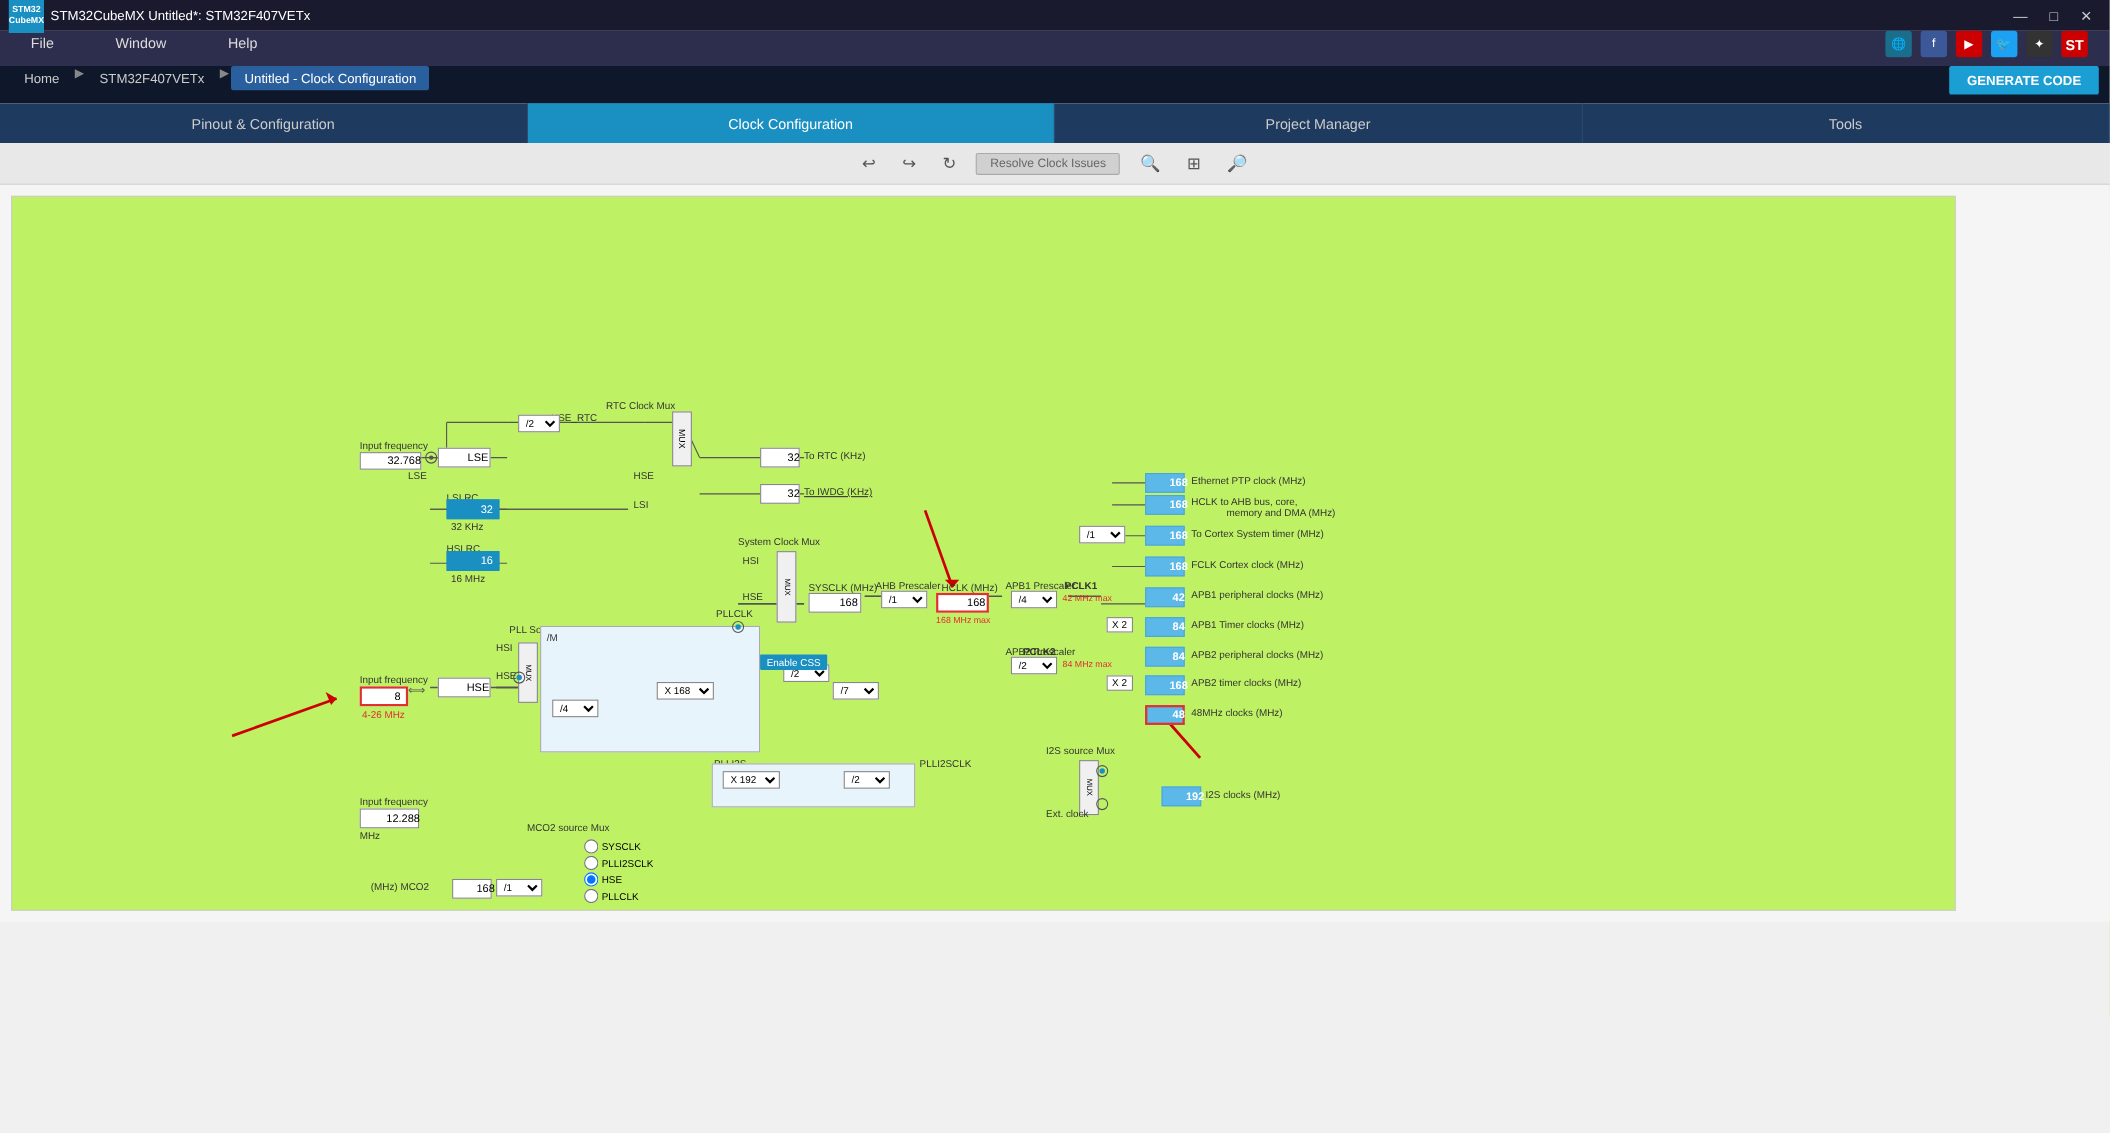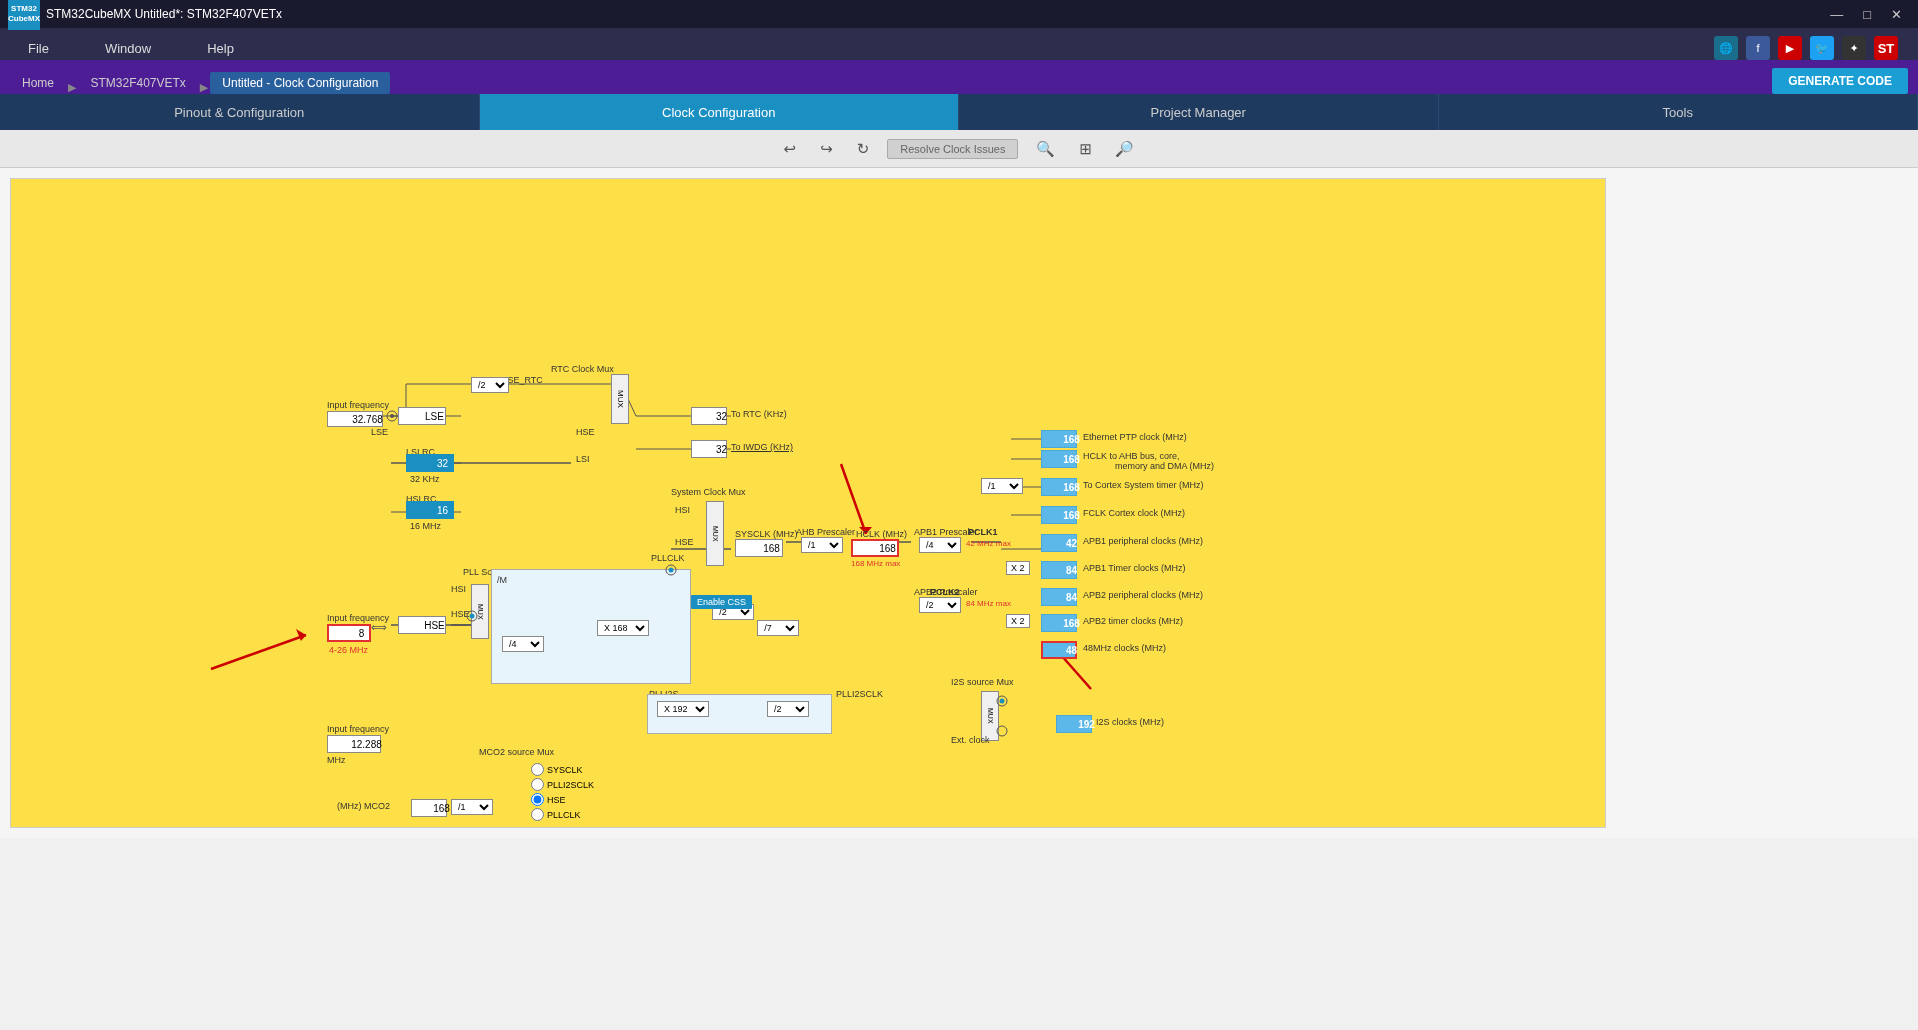--- a/index.html
+++ b/index.html
@@ -18,34 +18,34 @@
     }
     #titlebar-left { display: flex; align-items: center; gap: 6px; }
     #titlebar-controls { display: flex; gap: 4px; }
     #titlebar-controls span { cursor: pointer; padding: 2px 8px; font-size: 13px; color: #ccc; }
 
     
     #menubar {
       background: #2d2d4e;
       height: 32px;
       display: flex;
-      align-items: flex-end;
+      align-items: flex-start;
       padding: 0 20px;
       gap: 40px;
     }
     .menu-item { color: #ddd; font-size: 13px; cursor: pointer; padding: 4px 8px; }
     #menubar-right { margin-left: auto; display: flex; gap: 8px; align-items: center; }
     .social-icon { width: 24px; height: 24px; border-radius: 3px; display: inline-flex; align-items: center; justify-content: center; font-size: 11px; color: white; cursor: pointer; }
 
     
     #breadcrumb {
-      background: #4c1d95;
+      background: #0f172a;
       height: 34px;
       display: flex;
-      align-items: flex-end;
+      align-items: flex-start;
       padding: 0 10px;
     }
     .bread-item { color: #ccc; font-size: 12px; padding: 4px 12px; cursor: pointer; }
     .bread-item.active { background: #2a5f9e; color: white; border-radius: 2px; }
     .bread-sep { color: #888; margin: 0 2px; }
     #gen-code-btn {
       margin-left: auto;
       background: #1a9ed4;
       color: white;
       border: none;
@@ -96,24 +96,24 @@
 
     
     #main-content {
       background: #f5f5f5;
       padding: 10px;
       overflow: auto;
     }
 
     
     #clock-diagram {
-      background: #fde047;
+      background: #bef264;
       border: 1px solid #ccc;
       position: relative;
-      width: 1596px;
+      width: 1768px;
       height: 650px;
       overflow: hidden;
     }
 
     
     .diag-box {
       position: absolute;
       border: 1px solid #888;
       background: white;
       display: flex;

